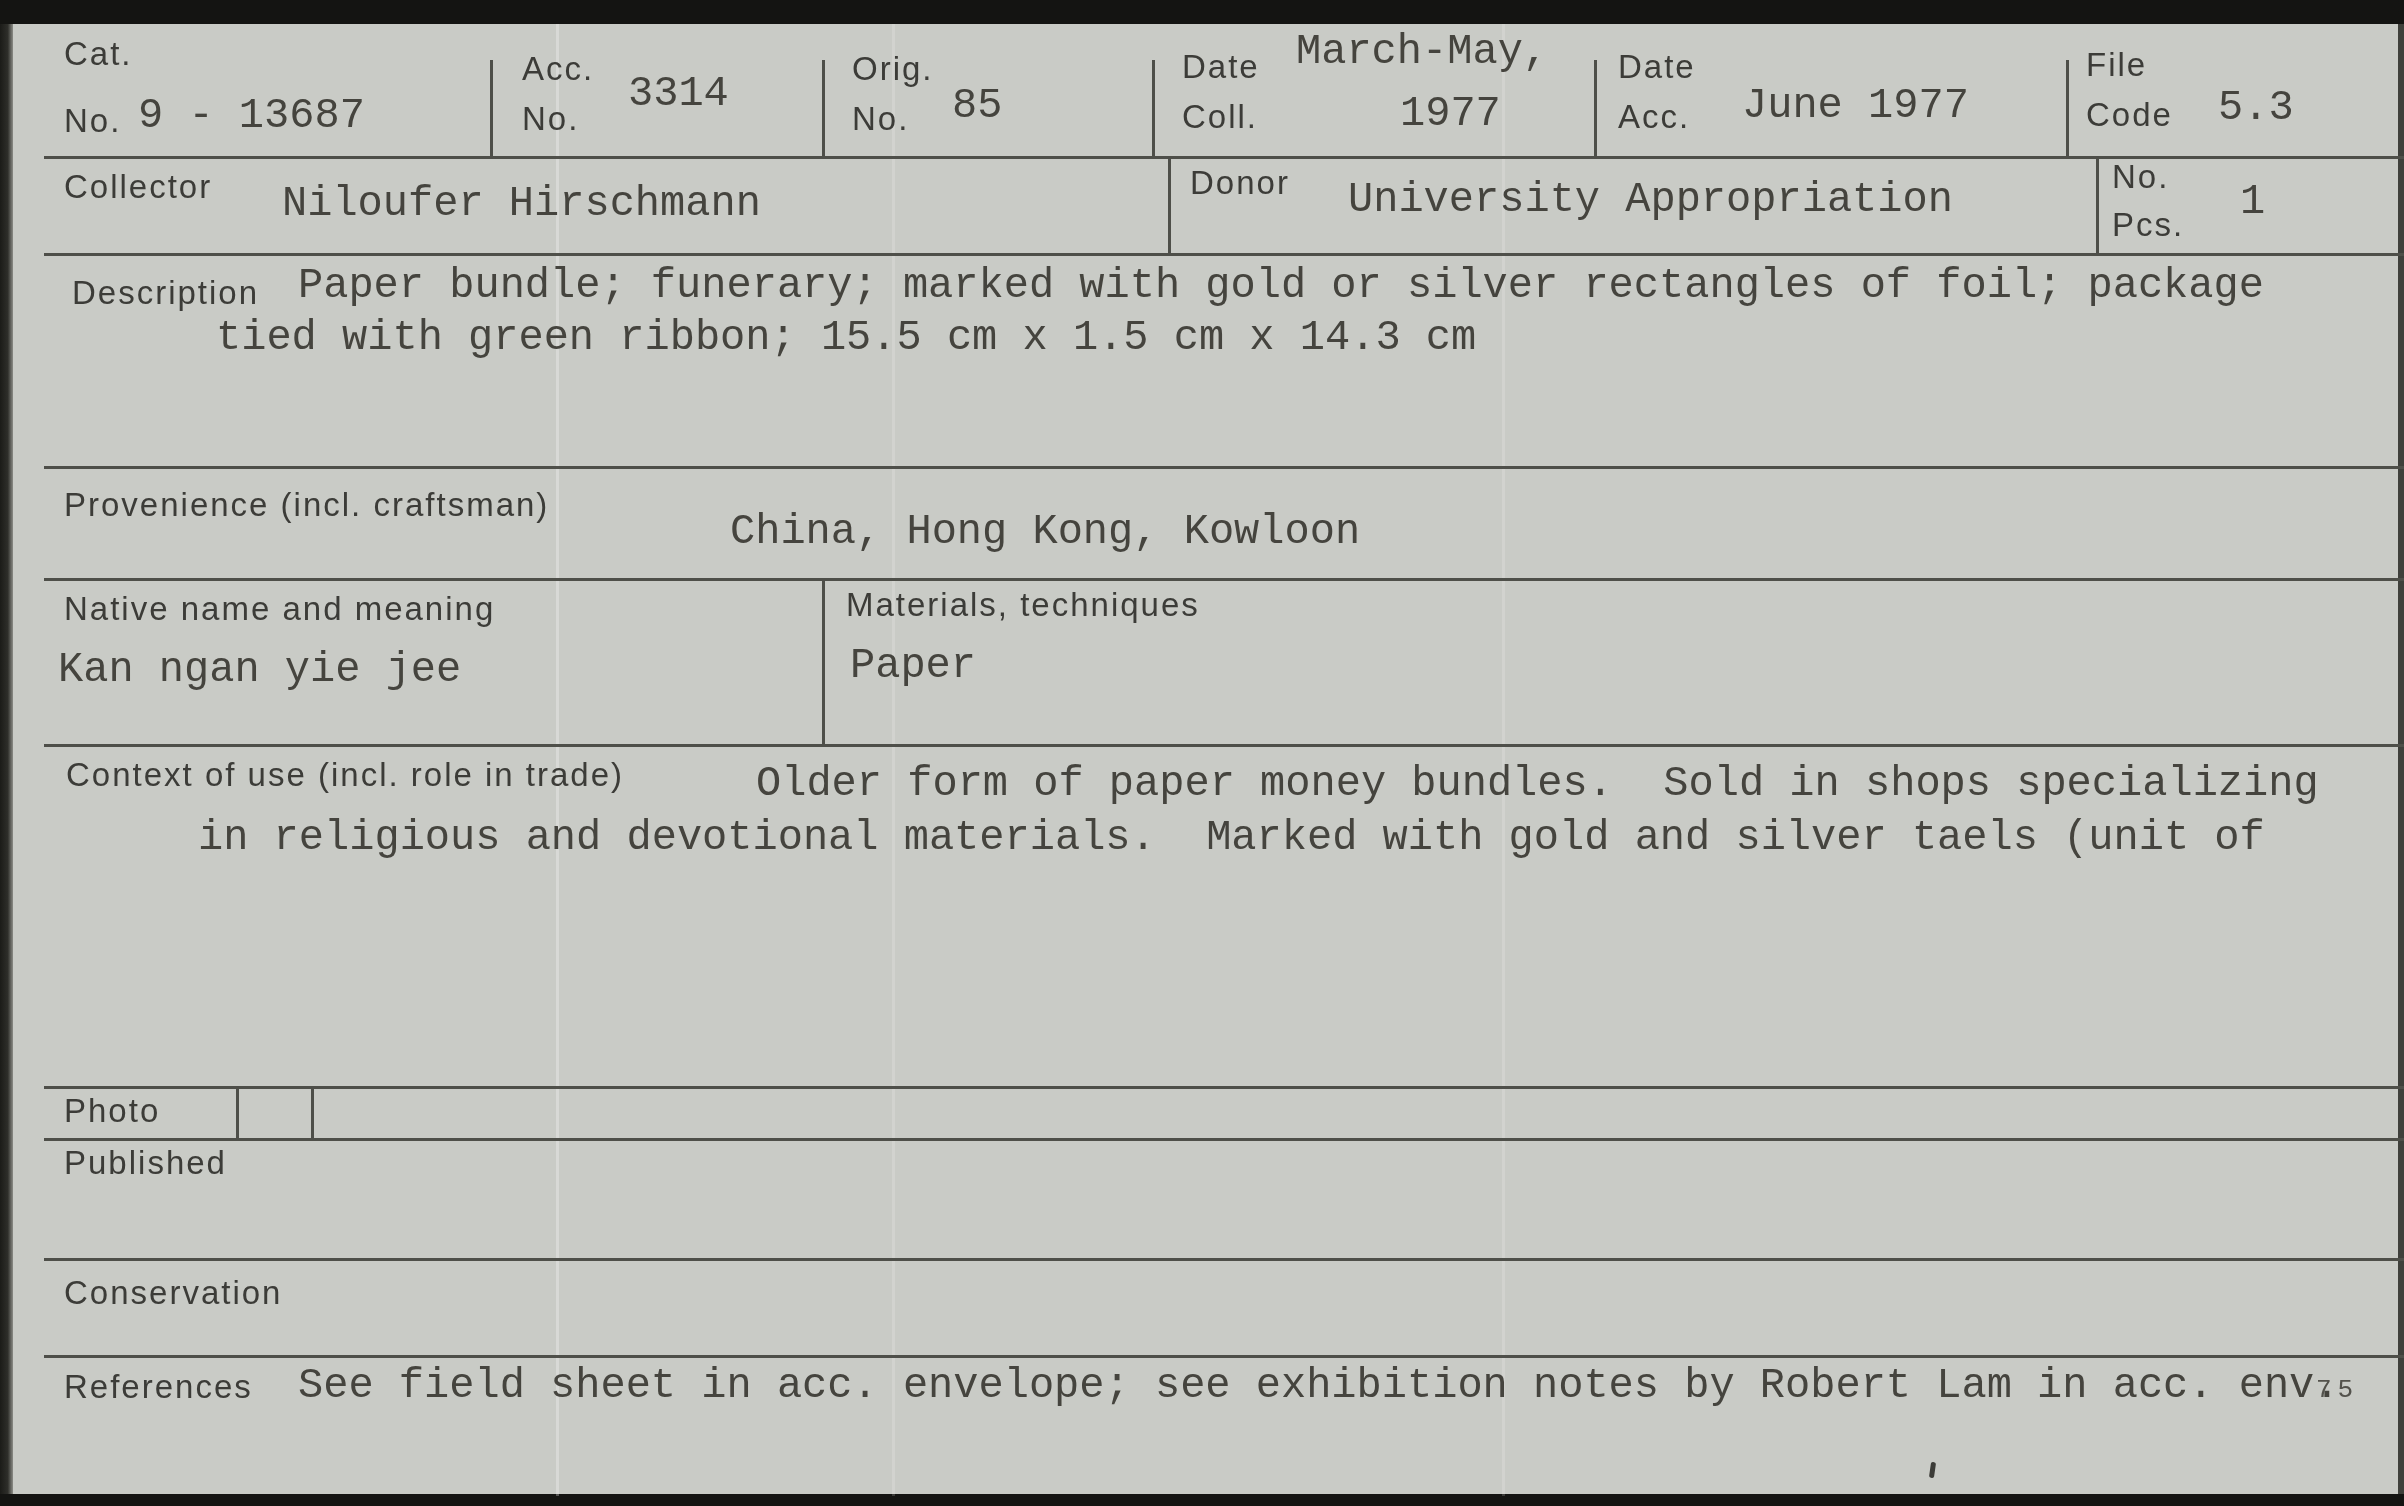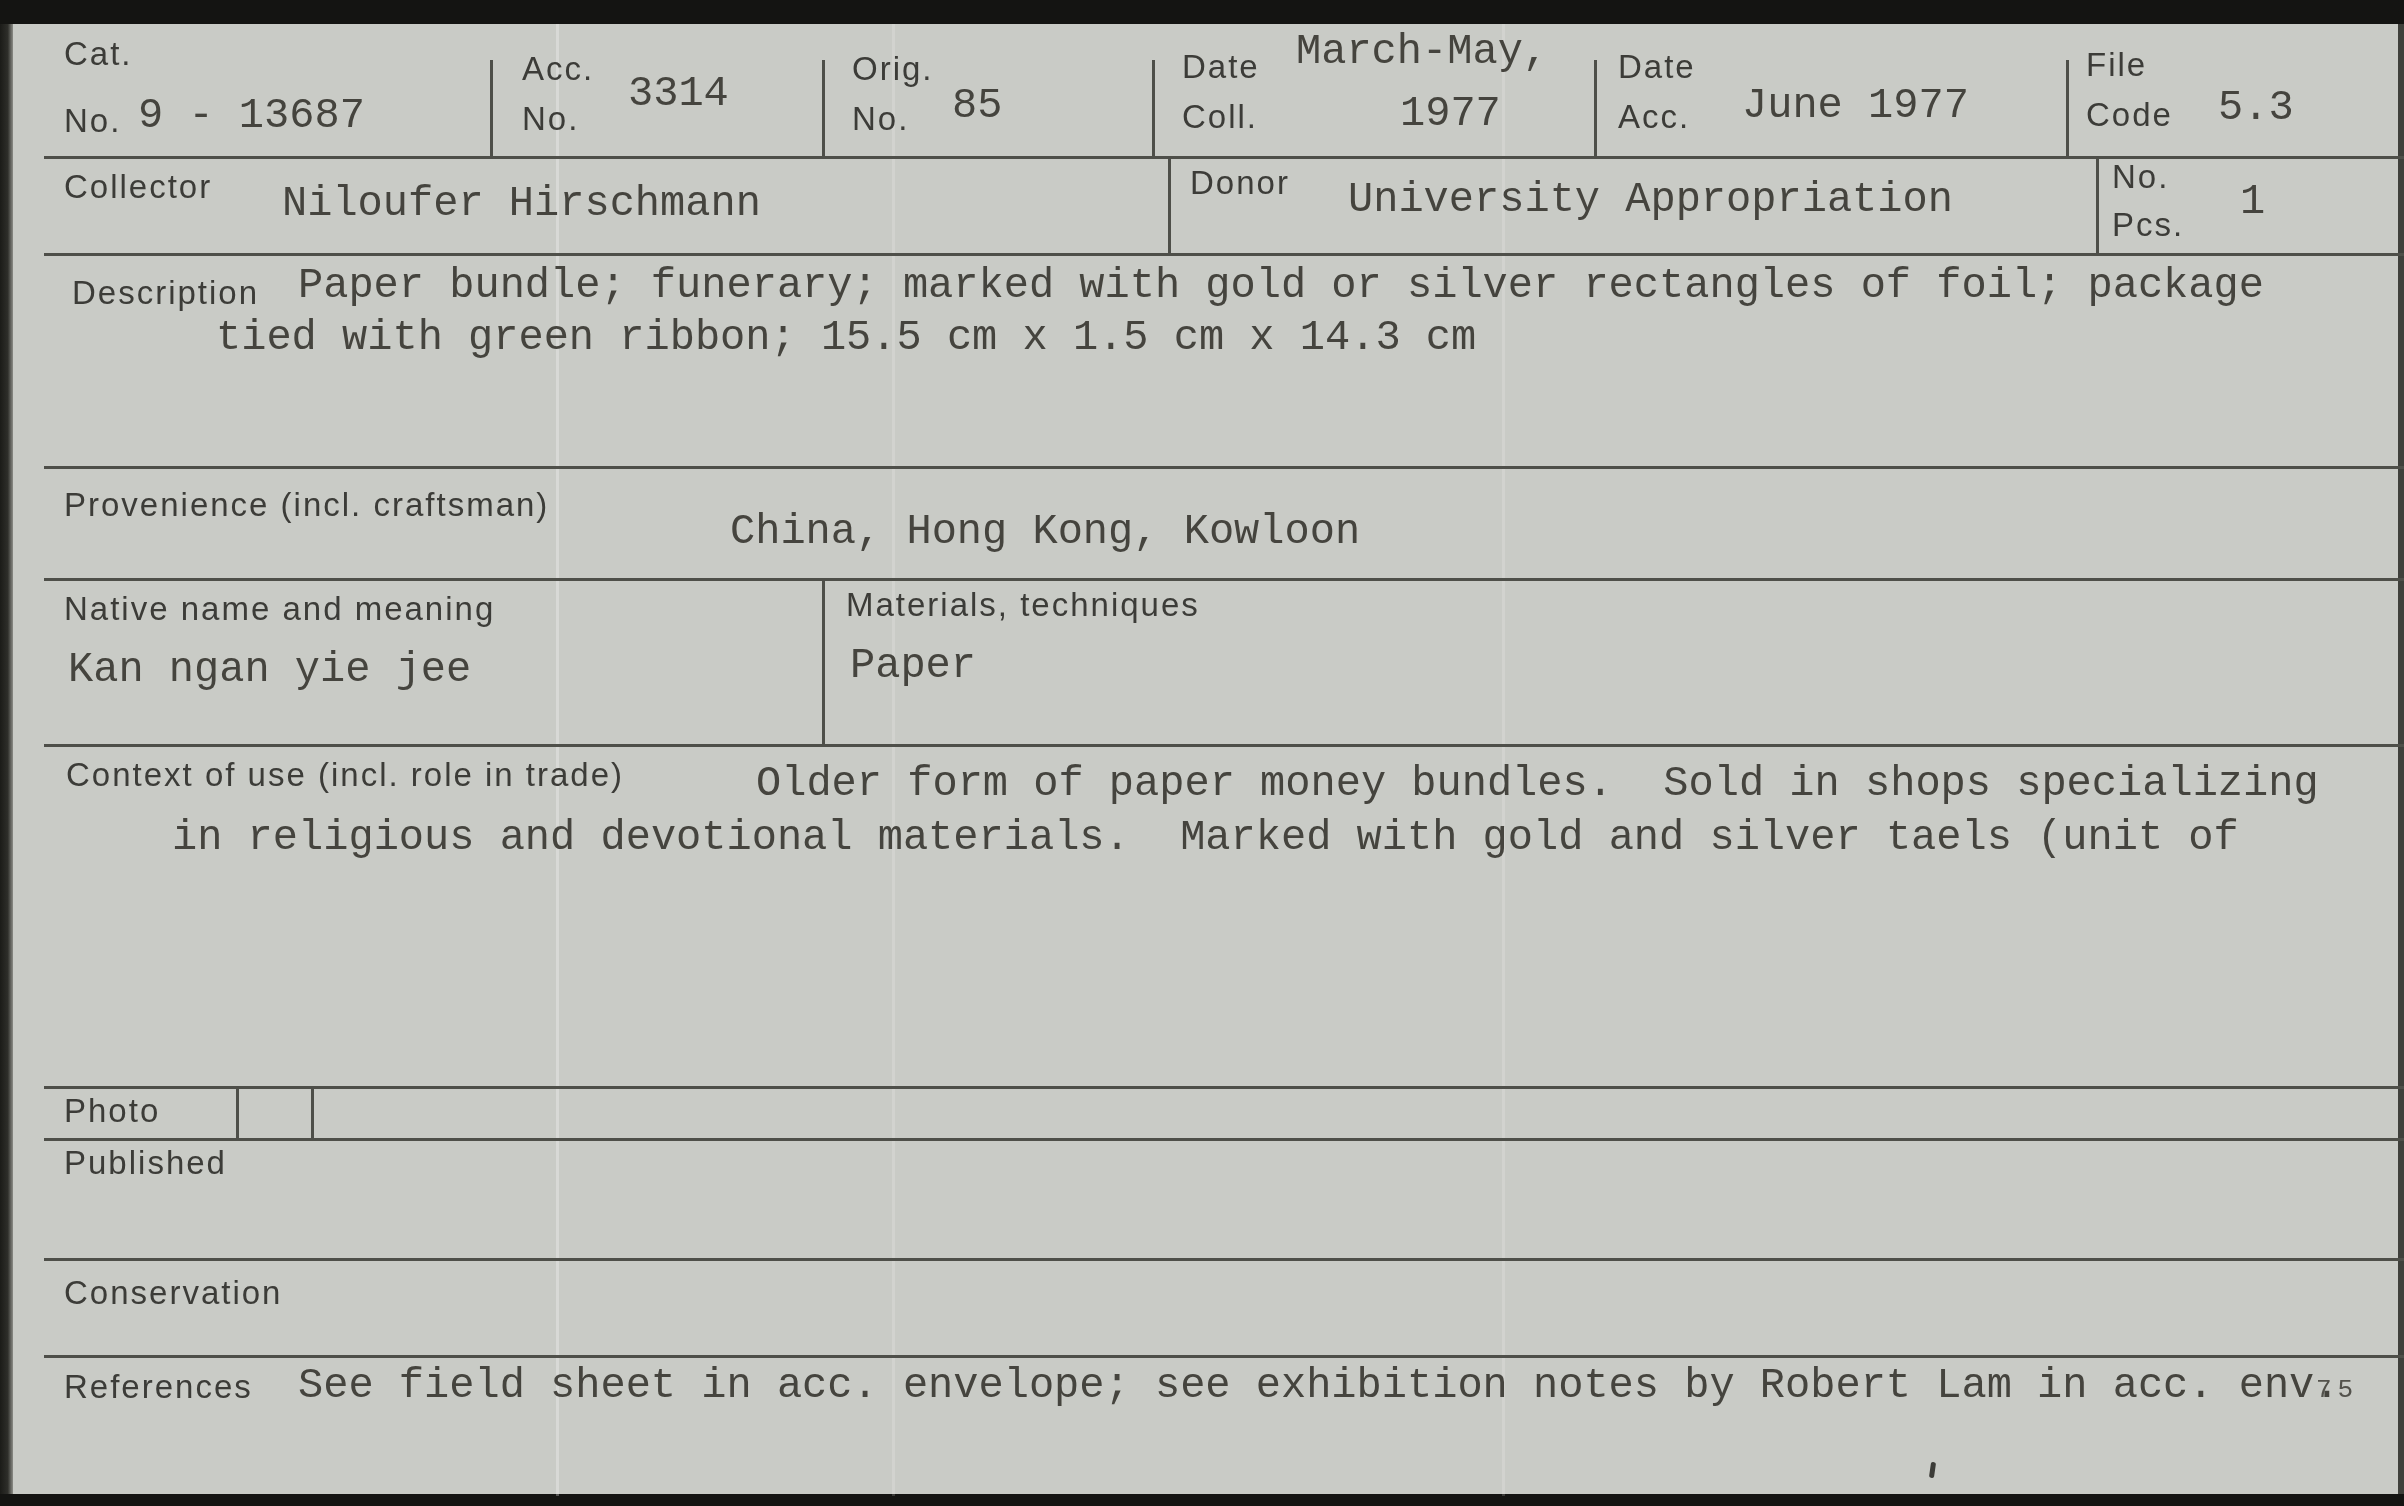--- a/index.html
+++ b/index.html
@@ -103,28 +103,28 @@
   <div class="typ" style="left:2240px;top:178px;">1</div>
 
   <div class="lbl" style="left:72px;top:276px;">Description</div>
   <div class="typ" style="left:298px;top:262px;">Paper bundle; funerary; marked with gold or silver rectangles of foil; package</div>
   <div class="typ" style="left:216px;top:314px;">tied with green ribbon; 15.5 cm x 1.5 cm x 14.3 cm</div>
 
   <div class="lbl" style="left:64px;top:488px;">Provenience (incl. craftsman)</div>
   <div class="typ" style="left:730px;top:508px;">China, Hong Kong, Kowloon</div>
 
   <div class="lbl" style="left:64px;top:592px;">Native name and meaning</div>
-  <div class="typ" style="left:68px;top:646px;">Kan ngan yie jee</div>
+  <div class="typ" style="left:58px;top:646px;">Kan ngan yie jee</div>
 
   <div class="lbl" style="left:846px;top:588px;">Materials, techniques</div>
   <div class="typ" style="left:850px;top:642px;">Paper</div>
 
   <div class="lbl" style="left:66px;top:758px;">Context of use (incl. role in trade)</div>
   <div class="typ" style="left:756px;top:760px;">Older form of paper money bundles.  Sold in shops specializing</div>
-  <div class="typ" style="left:172px;top:814px;">in religious and devotional materials.  Marked with gold and silver taels (unit of</div>
+  <div class="typ" style="left:198px;top:814px;">in religious and devotional materials.  Marked with gold and silver taels (unit of</div>
 
   <div class="lbl" style="left:64px;top:1094px;">Photo</div>
   <div class="lbl" style="left:64px;top:1146px;">Published</div>
   <div class="lbl" style="left:64px;top:1276px;">Conservation</div>
 
   <div class="lbl" style="left:64px;top:1370px;">References</div>
   <div class="typ" style="left:298px;top:1362px;">See field sheet in acc. envelope; see exhibition notes by Robert Lam in acc. env.</div>
   <div class="typ small" style="left:2316px;top:1376px;">75</div>
 
 </div>

